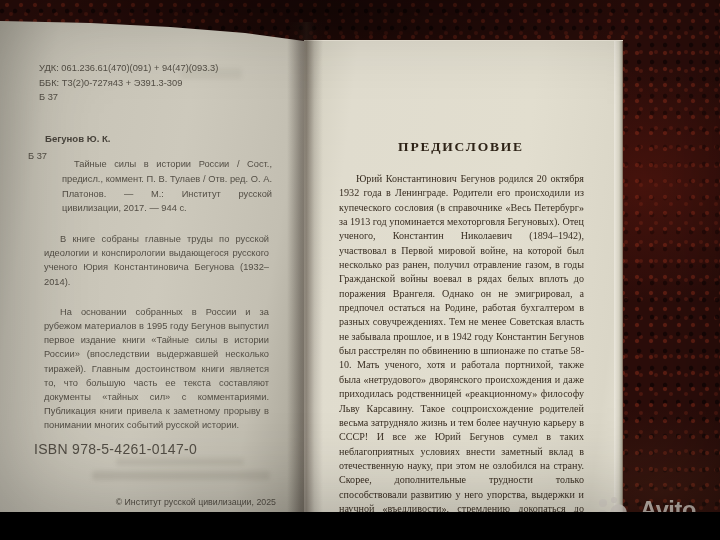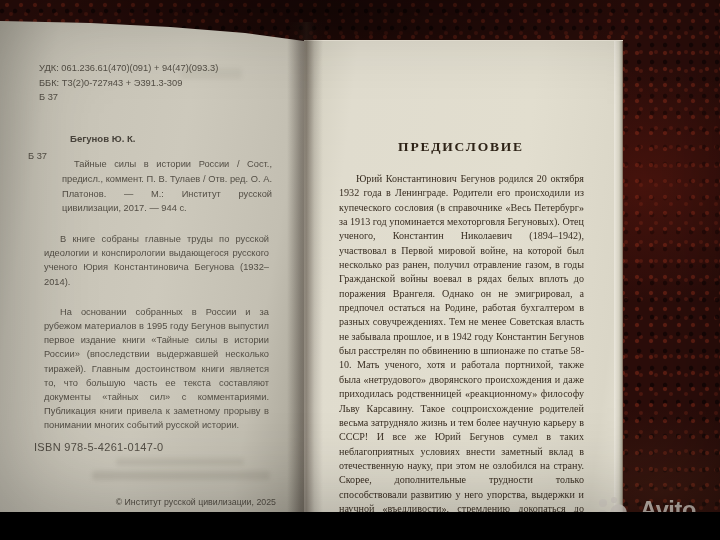--- a/index.html
+++ b/index.html
@@ -20,27 +20,27 @@
   
   .left-page{
     position:absolute;inset:0;width:304px;height:540px;
     clip-path:polygon(0 21px,90px 23px,170px 27px,245px 33px,304px 41px,304px 540px,0 538px);
     background:
       linear-gradient(100deg,#b4b0a3 0%,#c7c3b6 16%,#cdc9bc 52%,#c3bfb2 80%,#a39f92 100%),
       linear-gradient(180deg,rgba(255,255,255,.1),rgba(0,0,0,.06));
   }
   .left-text{color:#534e45;filter:blur(.3px);}
   .udk-block{position:absolute;left:39px;top:61px;font-size:9.3px;line-height:14.6px;white-space:pre;}
-  .author-line{position:absolute;left:70px;top:133px;font-size:9.6px;font-weight:bold;color:#49443c;}
+  .author-line{position:absolute;left:45px;top:133px;font-size:9.6px;font-weight:bold;color:#49443c;}
   .catalog{position:absolute;left:28px;top:149px;width:252px;display:flex;font-size:9.3px;line-height:14.8px;}
   .catalog .code-cell{width:26px;flex:none;}
   .catalog p{margin:8px;flex:1;text-indent:12px;text-align:justify;}
   .annotation{position:absolute;left:28px;top:216px;width:257px;font-size:9.3px;line-height:14.2px;}
   .annotation p{margin:16px;text-indent:16px;text-align:justify;}
-  .isbn-line{position:absolute;left:34px;top:441px;font-size:11px;letter-spacing:.3px;}
+  .isbn-line{position:absolute;left:34px;top:441px;font-size:14px;letter-spacing:.3px;}
   .copyright-line{position:absolute;left:60px;top:497px;width:216px;text-align:right;font-size:8.8px;}
   .smudge{position:absolute;background:#7d7869;opacity:.16;filter:blur(2px);border-radius:3px;}
   .smudge.s1{left:180px;top:68px;width:62px;height:11px;opacity:.1;}
   .smudge.s2{left:116px;top:458px;width:128px;height:8px;}
   .smudge.s3{left:92px;top:471px;width:178px;height:9px;opacity:.2;}
   
   .right-page{
     position:absolute;left:304px;top:40px;width:319px;height:500px;
     background:linear-gradient(97deg,#c3bfb0 0px,#d7d3c4 20px,#e0dcce 55px,#e2decf 62%,#dad6c7 90%,#e7e3d5 100%);
     border-top:1px solid #ece7d9;

